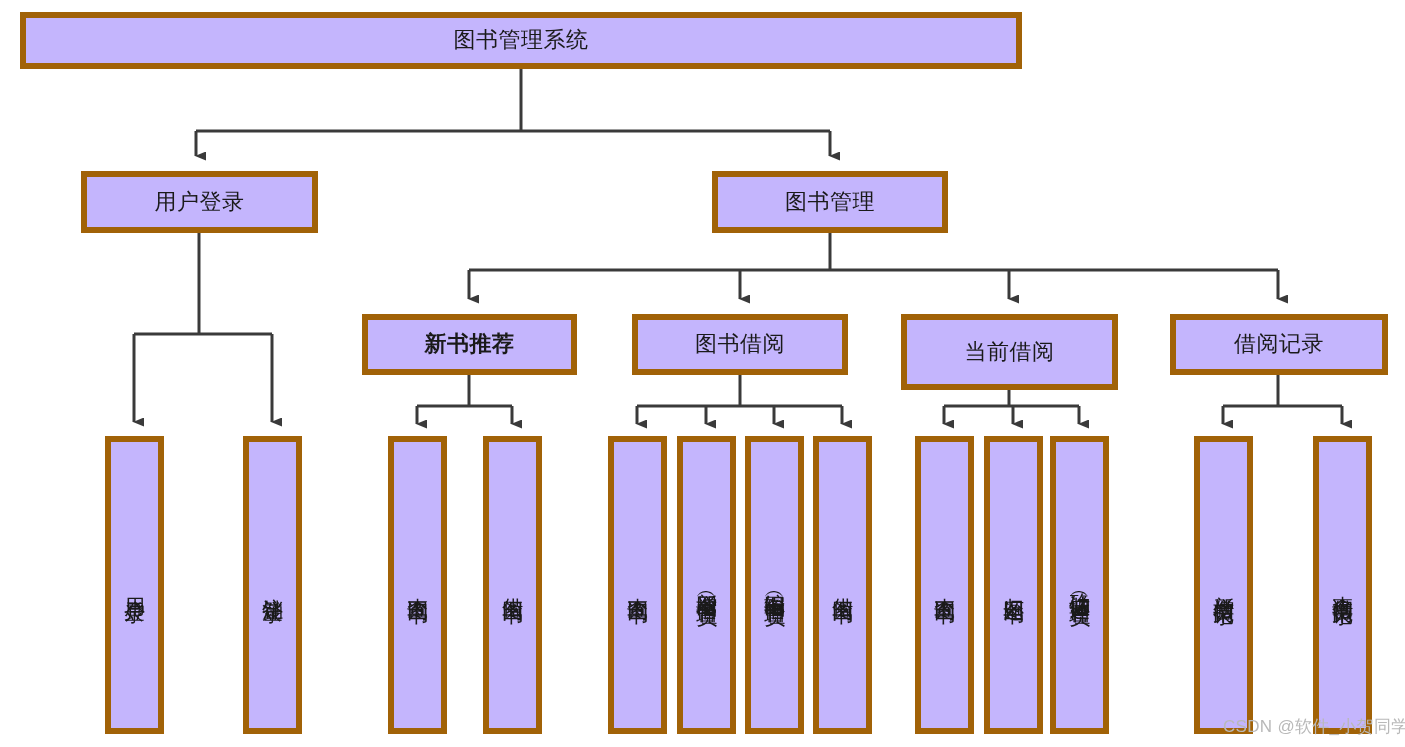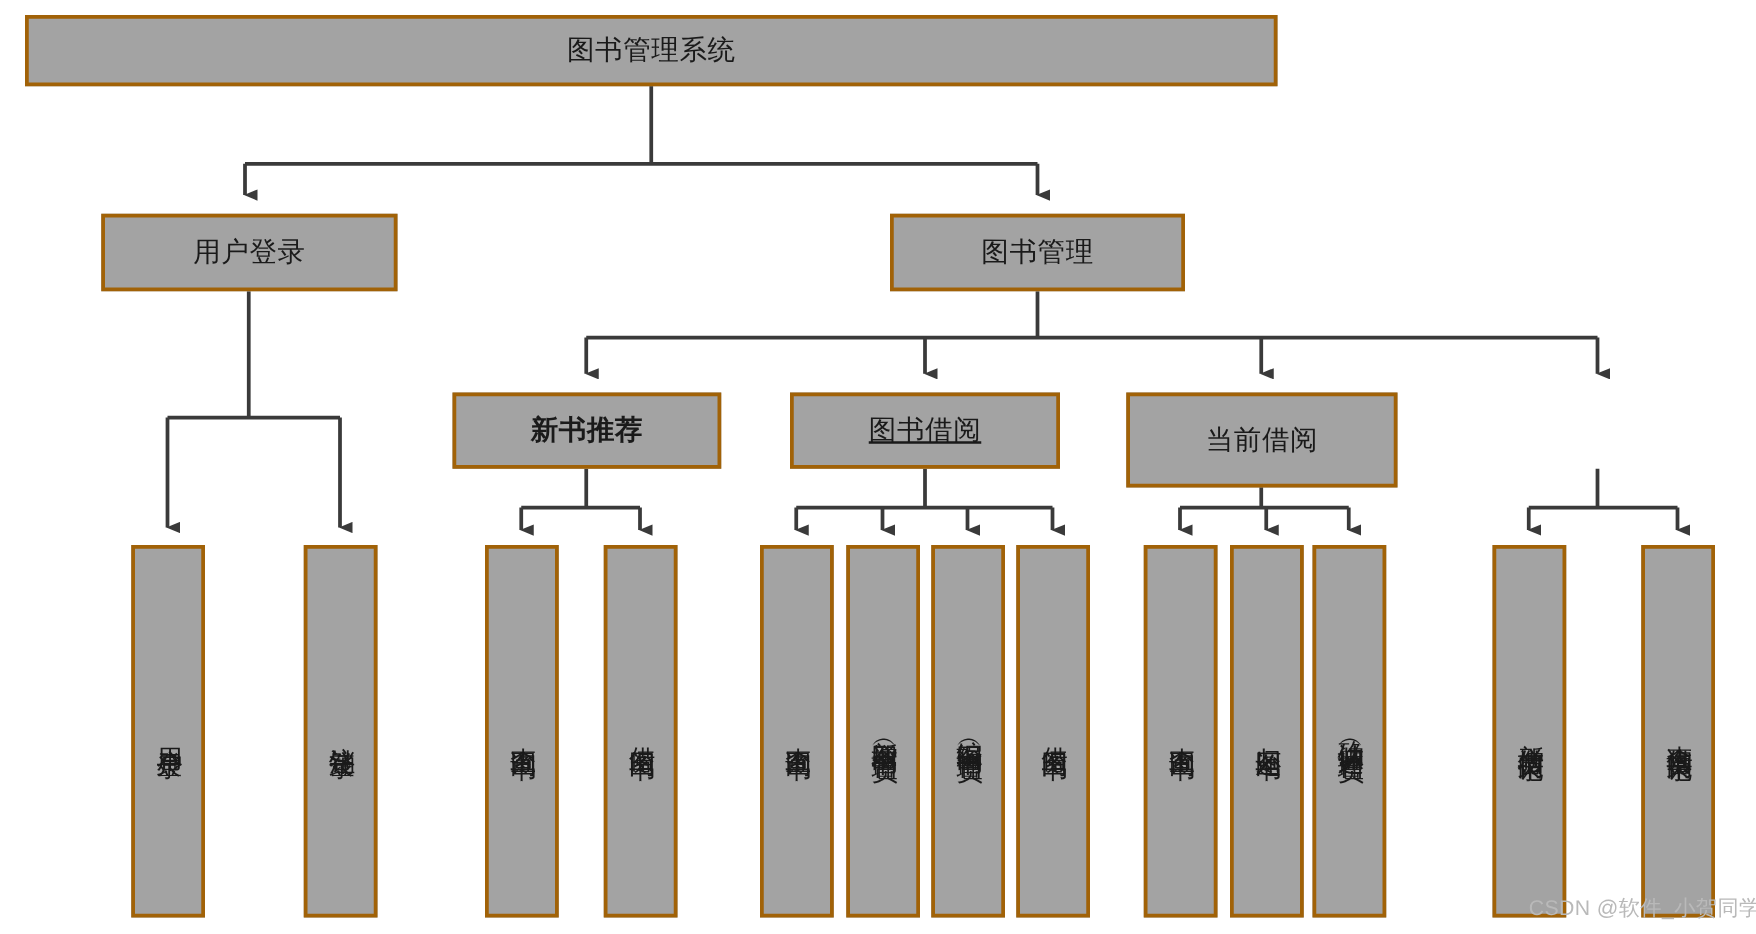--- a/index.html
+++ b/index.html
@@ -21,22 +21,22 @@
   svg.diagram-svg {
     position: absolute;
     left: 0;
     top: 0;
     width: 1405px;
     height: 747px;
   }
   .node-box {
     position: absolute;
     box-sizing: border-box;
-    border: 3px solid #a16207;
-    background: #a3a3a3;
+    border: 6px solid #a16207;
+    background: #c4b5fd;
     display: flex;
     align-items: center;
     justify-content: center;
     color: #1a1a1a;
   }
   .node-label-h {
     font-size: 22px;
     line-height: 1.1;
     letter-spacing: 0.5px;
     white-space: nowrap;
@@ -133,28 +133,31 @@
   </div>
 
   <div class="node-box" style="left:712px; top:171px; width:236px; height:62px;justify-content:center;">
     <span class="node-label-h">图书管理</span>
   </div>
 
   <div class="node-box" style="left:362px; top:314px; width:215px; height:61px;font-weight:bold;">
     <span class="node-label-h">新书推荐</span>
   </div>
 
-  <div class="node-box" style="left:632px; top:314px; width:216px; height:61px;text-decoration:underline;">
+  <div class="node-box" style="left:632px; top:314px; width:216px; height:61px;">
     <span class="node-label-h">图书借阅</span>
   </div>
 
   <div class="node-box" style="left:901px; top:314px; width:217px; height:76px;">
     <span class="node-label-h">当前借阅</span>
   </div>
 
+  <div class="node-box" style="left:1170px; top:314px; width:218px; height:61px;">
+    <span class="node-label-h">借阅记录</span>
+  </div>
 
   <div class="node-box leaf" style="left:105px; top:436px; width:59px; height:298px;">
     <span class="node-label-v">用户登录</span>
   </div>
 
   <div class="node-box leaf" style="left:243px; top:436px; width:59px; height:298px;">
     <span class="node-label-v">注销登录</span>
   </div>
 
   <div class="node-box leaf" style="left:388px; top:436px; width:59px; height:298px;">

